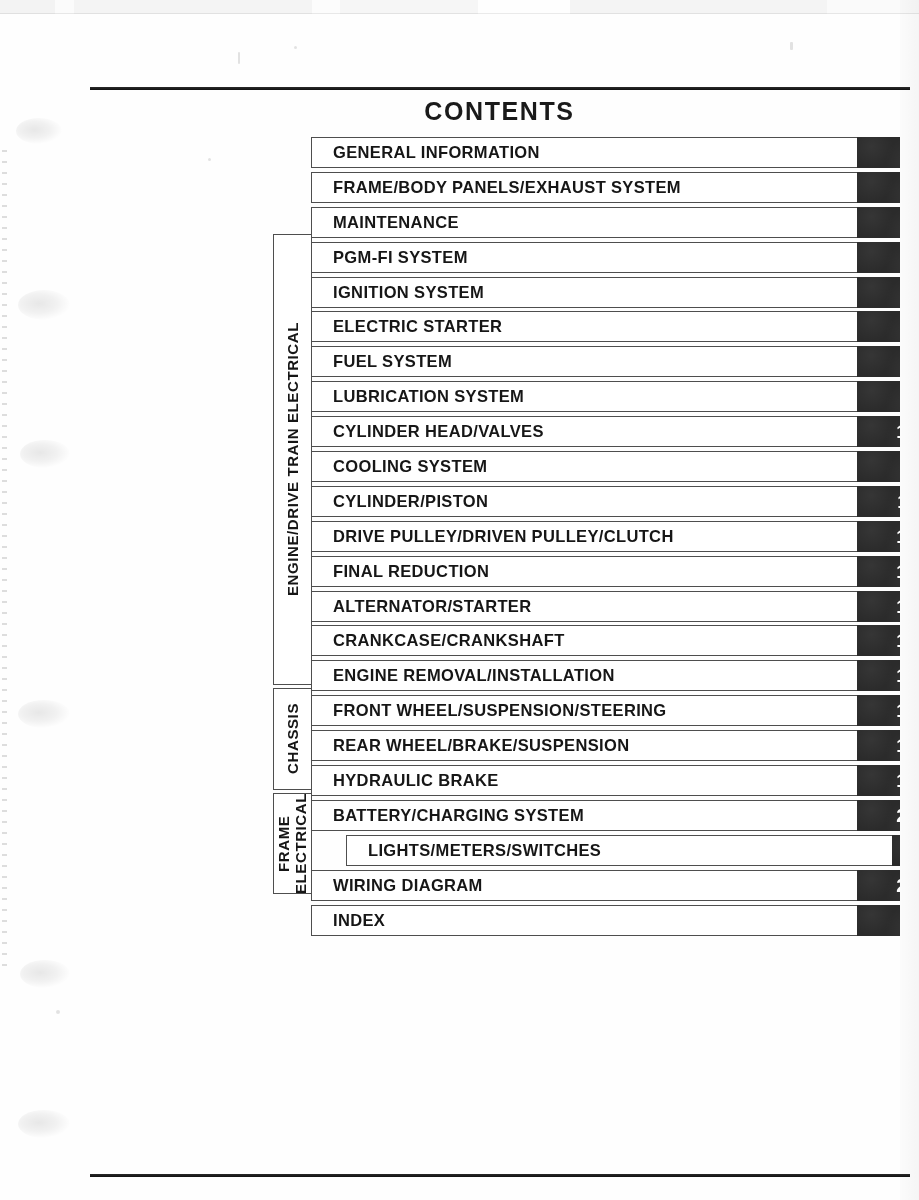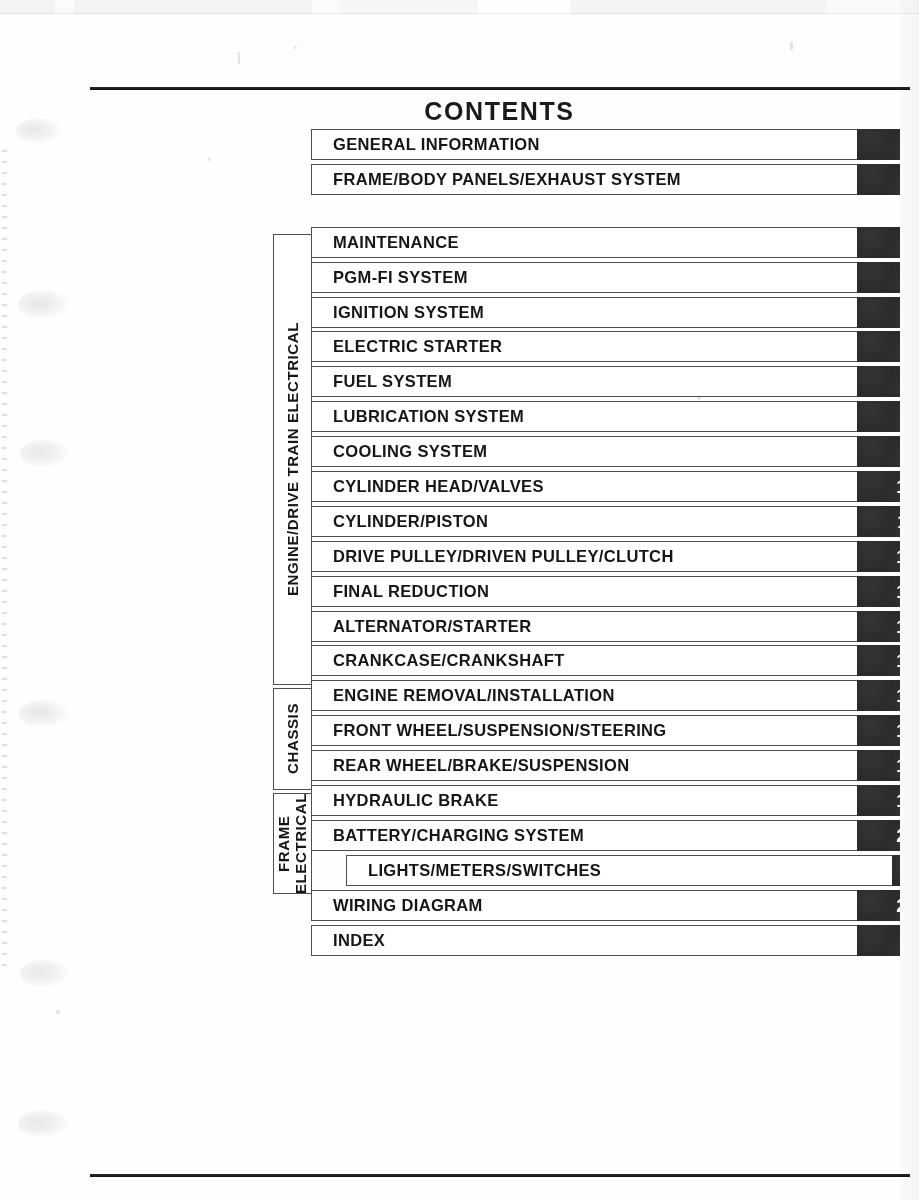--- a/index.html
+++ b/index.html
@@ -163,21 +163,21 @@
     height: 31px;
     line-height: 31px;
     font-size: 19px;
     font-weight: bold;
     color: #ffffff;
     letter-spacing: 0.3px;
   }
   
   #tab-clip {
     position: absolute;
-    left: 0; top: 0;
+    left: 0; top: 8px;
     width: 589px;
     overflow: hidden;
   }
 
   
   .group-bracket {
     position: absolute;
     border: 1.4px solid #4e4e4e;
     box-sizing: border-box;
     background: #ffffff;
@@ -230,21 +230,21 @@
           <div class="toc-row" style="height: 34.9px;">
             <div class="row-box"></div>
             <div class="row-label">GENERAL INFORMATION</div>
             <div class="row-tab"></div>
           </div>
           <div class="toc-row" style="height: 34.9px;">
             <div class="row-box"></div>
             <div class="row-label">FRAME/BODY PANELS/EXHAUST SYSTEM</div>
             <div class="row-tab"></div>
           </div>
-          <div class="toc-row" style="height: 34.9px; margin-top: 28px;">
+          <div class="toc-row" style="height: 34.9px;">
             <div class="row-box"></div>
             <div class="row-label">MAINTENANCE</div>
             <div class="row-tab"></div>
           </div>
           <div class="toc-row" style="height: 34.9px; text-decoration: underline;">
             <div class="row-box"></div>
             <div class="row-label">PGM-FI SYSTEM</div>
             <div class="row-tab"></div>
           </div>
           <div class="toc-row" style="height: 34.9px;">
@@ -262,29 +262,29 @@
             <div class="row-label">FUEL SYSTEM</div>
             <div class="row-tab"></div>
           </div>
           <div class="toc-row" style="height: 34.9px;">
             <div class="row-box"></div>
             <div class="row-label">LUBRICATION SYSTEM</div>
             <div class="row-tab"></div>
           </div>
           <div class="toc-row" style="height: 34.9px;">
             <div class="row-box"></div>
+            <div class="row-label">CYLINDER HEAD/VALVES</div>
+            <div class="row-tab">
+              <span class="row-tab-num">10</span>
+            </div>
+          </div>
+          <div class="toc-row" style="height: 34.9px;">
+            <div class="row-box"></div>
             <div class="row-label">COOLING SYSTEM</div>
             <div class="row-tab"></div>
-          </div>
-          <div class="toc-row" style="height: 34.9px;">
-            <div class="row-box"></div>
-            <div class="row-label">CYLINDER HEAD/VALVES</div>
-            <div class="row-tab">
-              <span class="row-tab-num">10</span>
-            </div>
           </div>
           <div class="toc-row" style="height: 34.9px; padding-left: 38px;">
             <div class="row-box"></div>
             <div class="row-label">CYLINDER/PISTON</div>
             <div class="row-tab">
               <span class="row-tab-num">11</span>
             </div>
           </div>
           <div class="toc-row" style="height: 34.9px;">
             <div class="row-box"></div>

